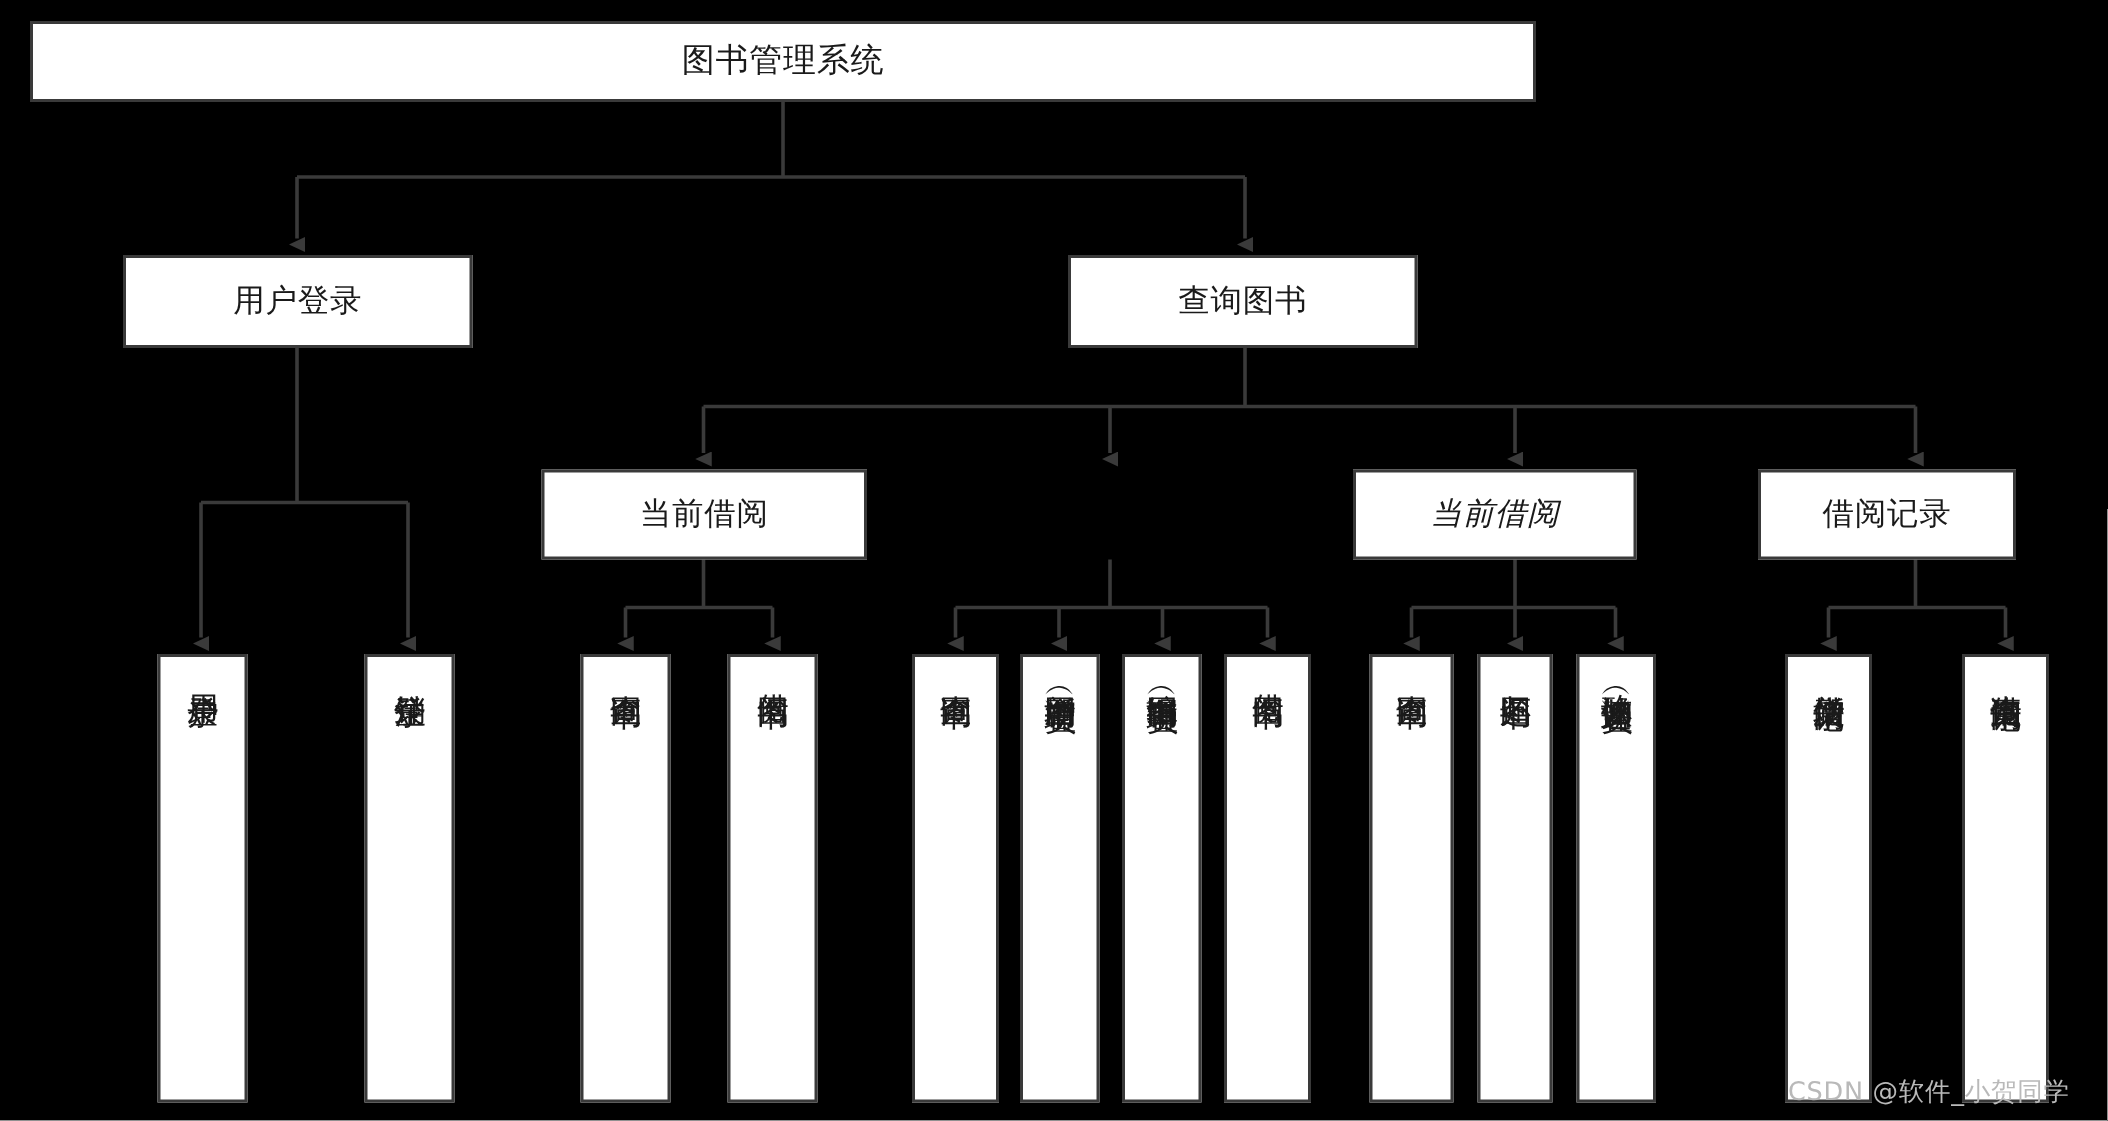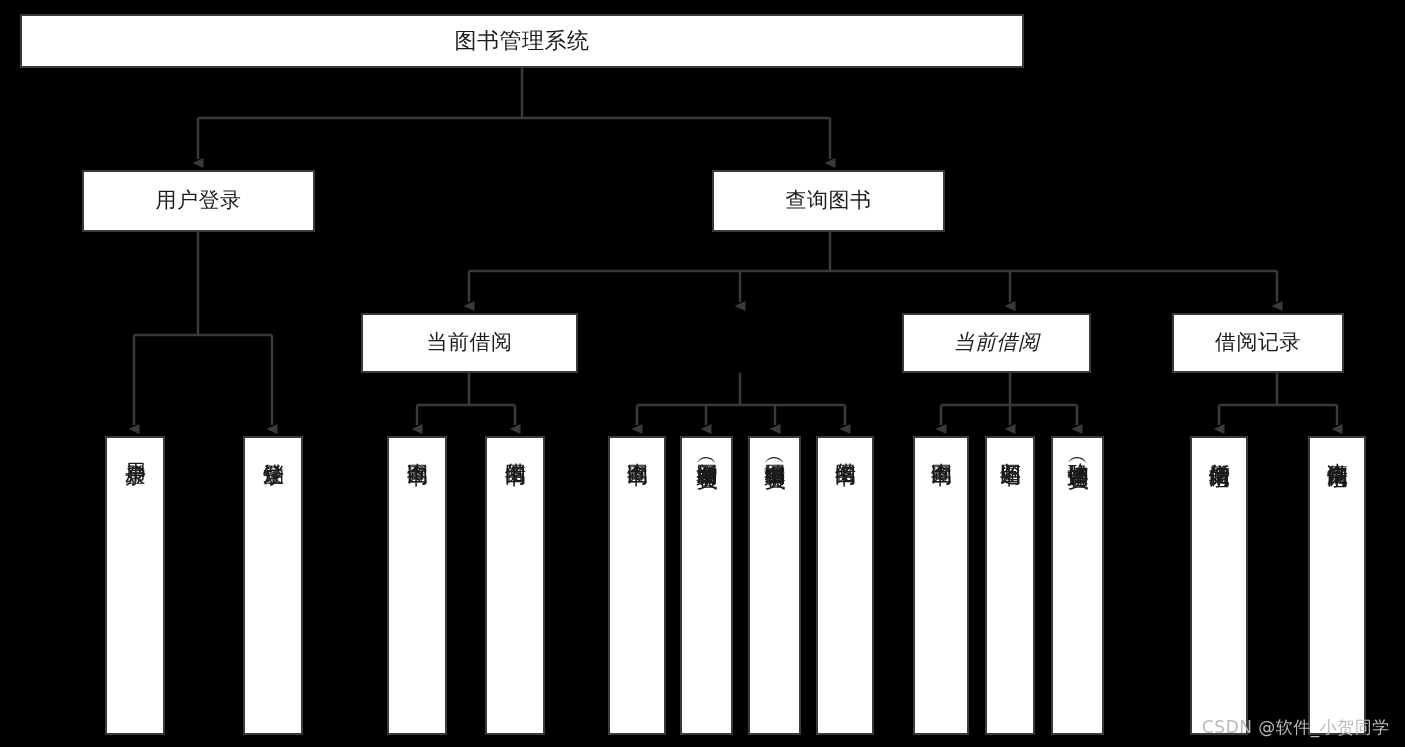--- a/index.html
+++ b/index.html
@@ -176,15 +176,15 @@
     <span class="vtext">确认归还（管理员）</span>
   </div>
 
   <div class="node leaf" style="left:1190px;top:436px;width:58px;height:299px;">
     <span class="vtext">新增借阅记录</span>
   </div>
   <div class="node leaf" style="left:1308px;top:436px;width:58px;height:299px;">
     <span class="vtext">查询借阅记录</span>
   </div>
 
-  <div class="watermark" style="left:1192px;top:716px;margin-left:10px;">CSDN @软件_小贺同学</div>
+  <div class="watermark" style="left:1192px;top:716px;">CSDN @软件_小贺同学</div>
 
 </div>
 
 </body></html>

